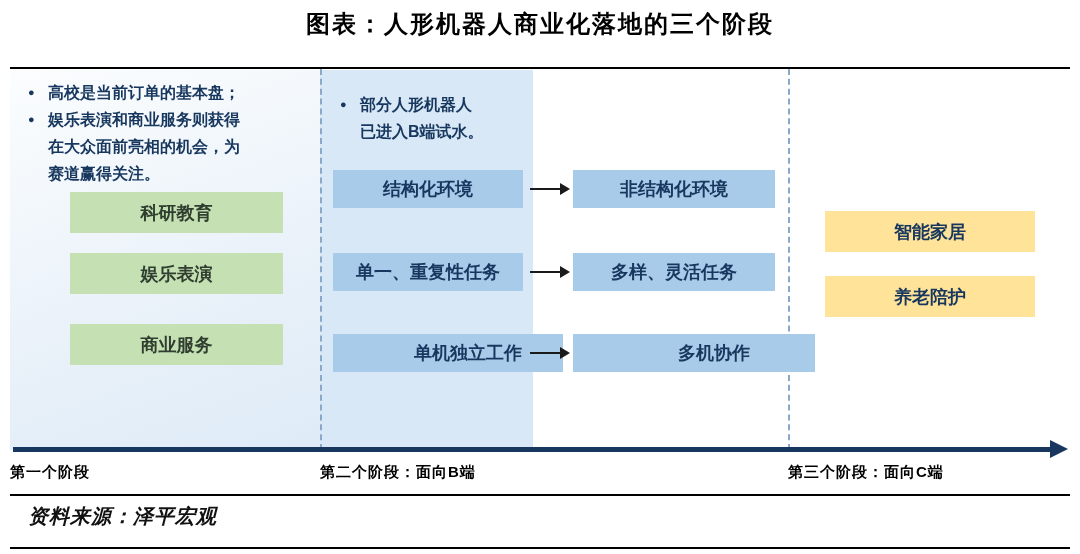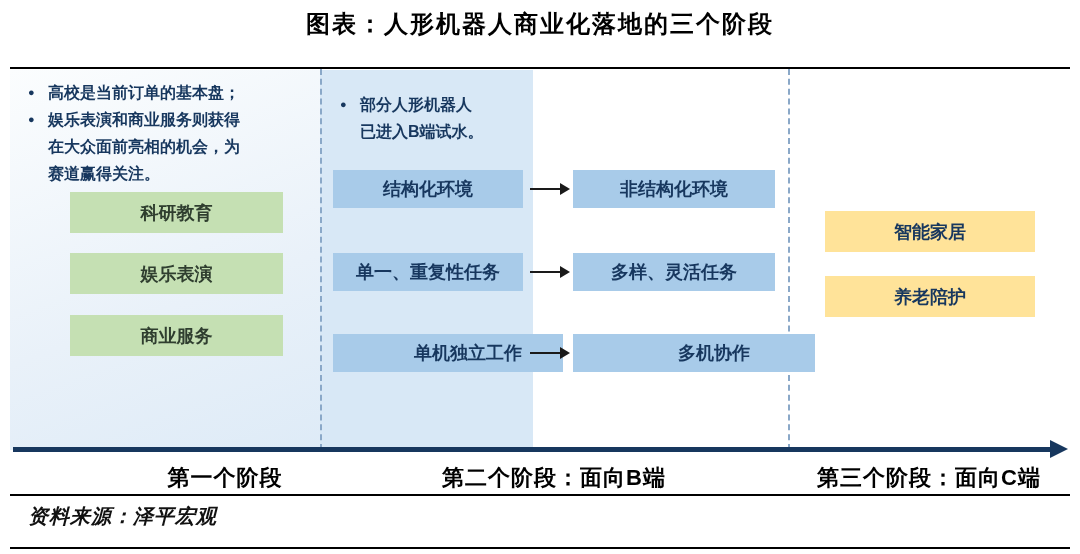--- a/index.html
+++ b/index.html
@@ -12,33 +12,33 @@
   .divider{position:absolute;top:0;width:0;height:381px;border-left:2px dashed var(--divider,#8aa8c8);}
   .d1{left:310px;}
   .d2{left:778px;}
   .bullets{position:absolute;color:var(--navy,#17375e);font-weight:bold;font-size:16px;line-height:27px;}
   .bullet{position:relative;padding-left:20px;}
   .bullet .dot{position:absolute;left:0;top:0;font-size:11px;line-height:27px;}
   .b1{left:18px;top:10px;width:222px;}
   .b2{left:330px;top:22px;width:146px;}
   .box{position:absolute;display:flex;align-items:center;justify-content:center;font-weight:bold;font-size:18px;text-align:center;}
   .green{left:60px;width:213px;height:41px;background:var(--green_box,#c5e0b3);color:#2f3e2f;}
-  .g1{top:123px;}.g2{top:184px;text-align:right;}.g3{top:246px;}
+  .g1{top:123px;}.g2{top:184px;text-align:right;}.g3{top:255px;}
   .blue{background:var(--blue_box,#a8cbe9);color:var(--navy,#17375e);}
   .from{left:323px;width:190px;height:38px;}
   .to{left:563px;width:202px;height:38px;}
   .r1{top:101px;}.r2{top:184px;}.r3{top:265px;padding-left:40px;}
   .yellow{left:815px;width:210px;height:41px;background:var(--yellow_box,#ffe399);color:var(--navy,#17375e);}
   .y1{top:142px;}.y2{top:207px;}
   .arrow{position:absolute;left:520px;width:30px;height:2px;background:#1a1a1a;}
   .a1{top:119px;}.a2{top:202px;}.a3{top:283px;}
   .arrow:after{content:"";position:absolute;right:-10px;top:-5px;width:0;height:0;border-left:10px solid #1a1a1a;border-top:6px solid transparent;border-bottom:6px solid transparent;}
   .timeline{position:absolute;left:3px;top:378px;width:1037px;height:5px;background:var(--navy,#17375e);}
   .timeline-head{position:absolute;left:1040px;top:371px;width:0;height:0;border-left:18px solid var(--navy,#17375e);border-top:9px solid transparent;border-bottom:9px solid transparent;}
-  .stage-label{position:absolute;top:394px;text-align:center;font-weight:bold;font-size:22px;color:#000;letter-spacing:1px;}
+  .stage-label{position:absolute;top:394px;font-weight:bold;font-size:15px;color:#000;letter-spacing:1px;}
   .sl1{left:0;width:430px;}
   .sl2{left:310px;width:468px;}
   .sl3{left:778px;width:282px;}
   .source{position:absolute;left:28px;top:503px;font-family:"Liberation Serif","DejaVu Serif",serif;font-style:italic;font-weight:bold;font-size:20px;color:#111;letter-spacing:1px;}
   .footer-rule{position:absolute;left:10px;top:547px;width:1060px;height:2px;background:#000;}
 </style>
 </head>
 <body>
 
 <div class="canvas">

